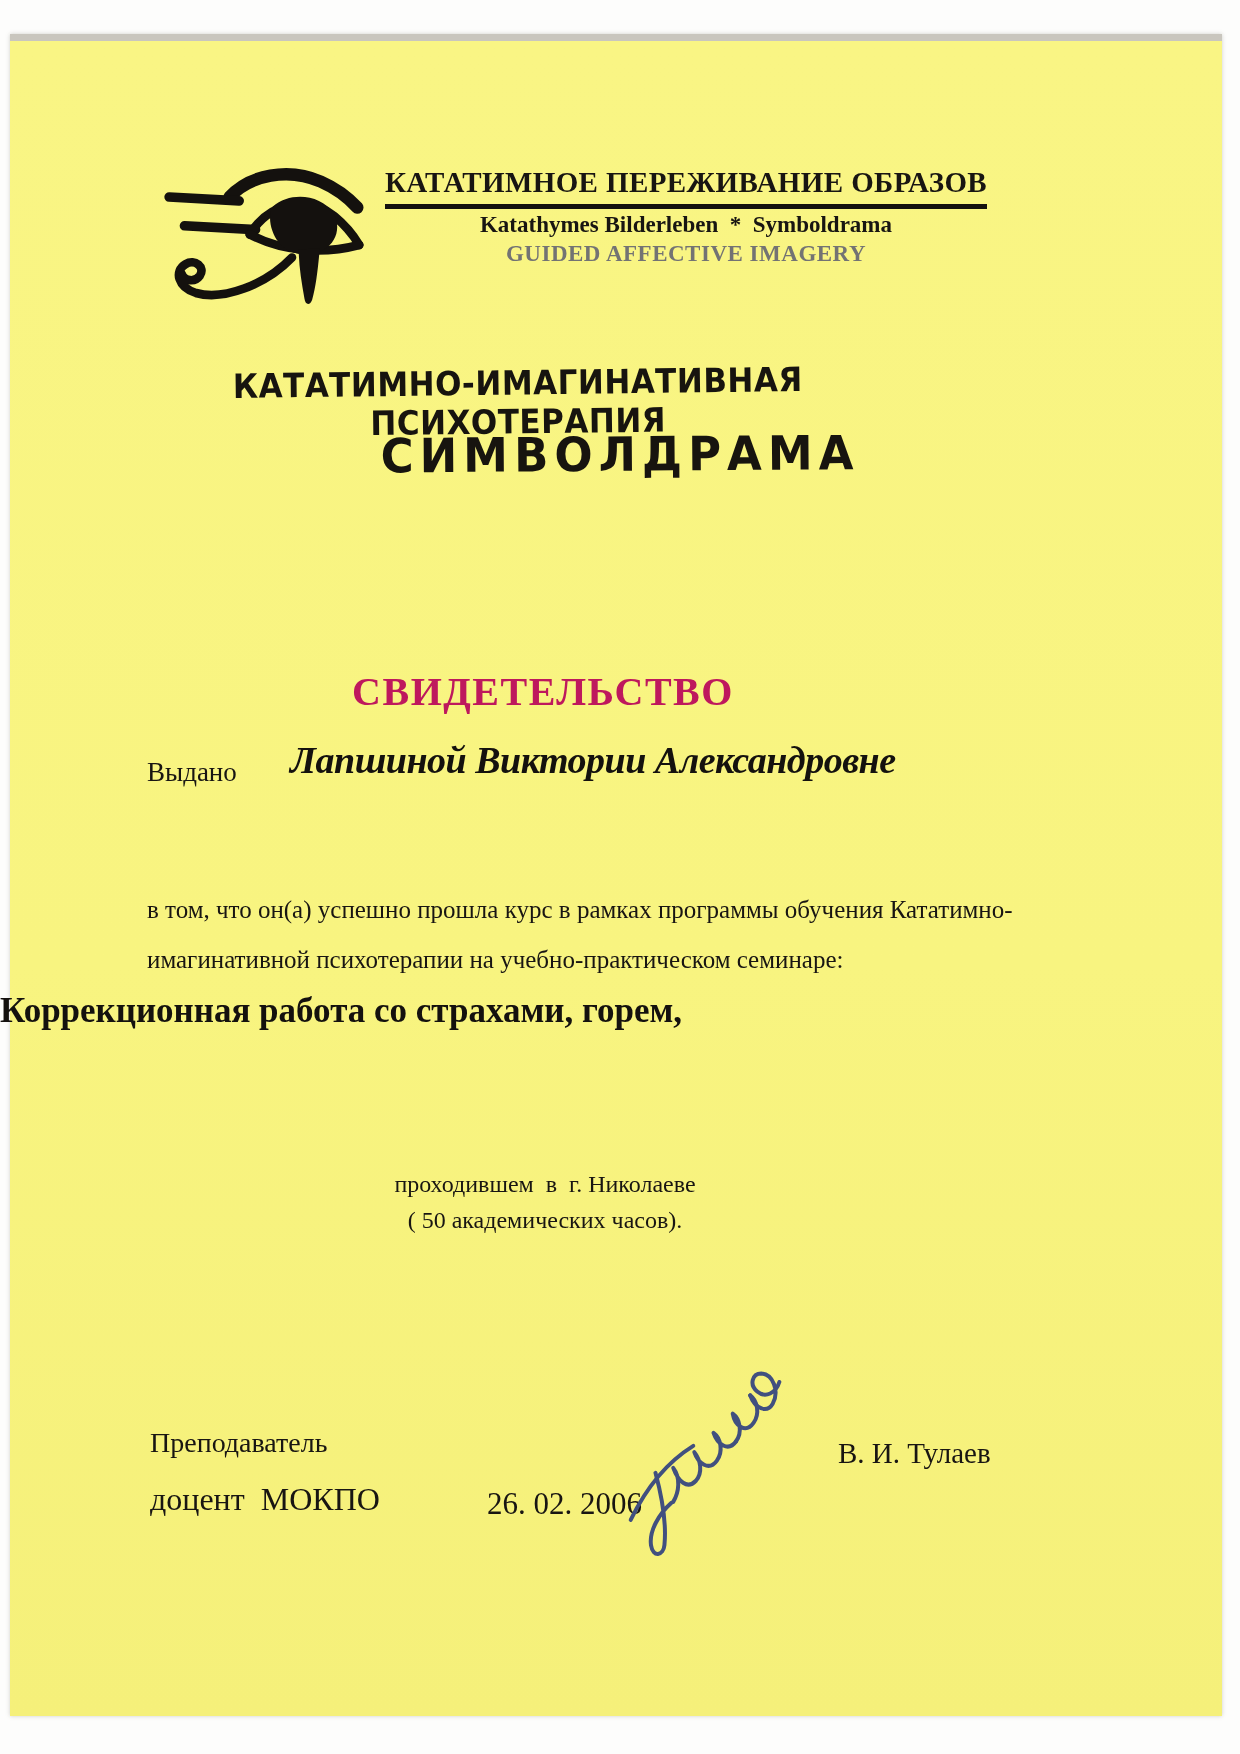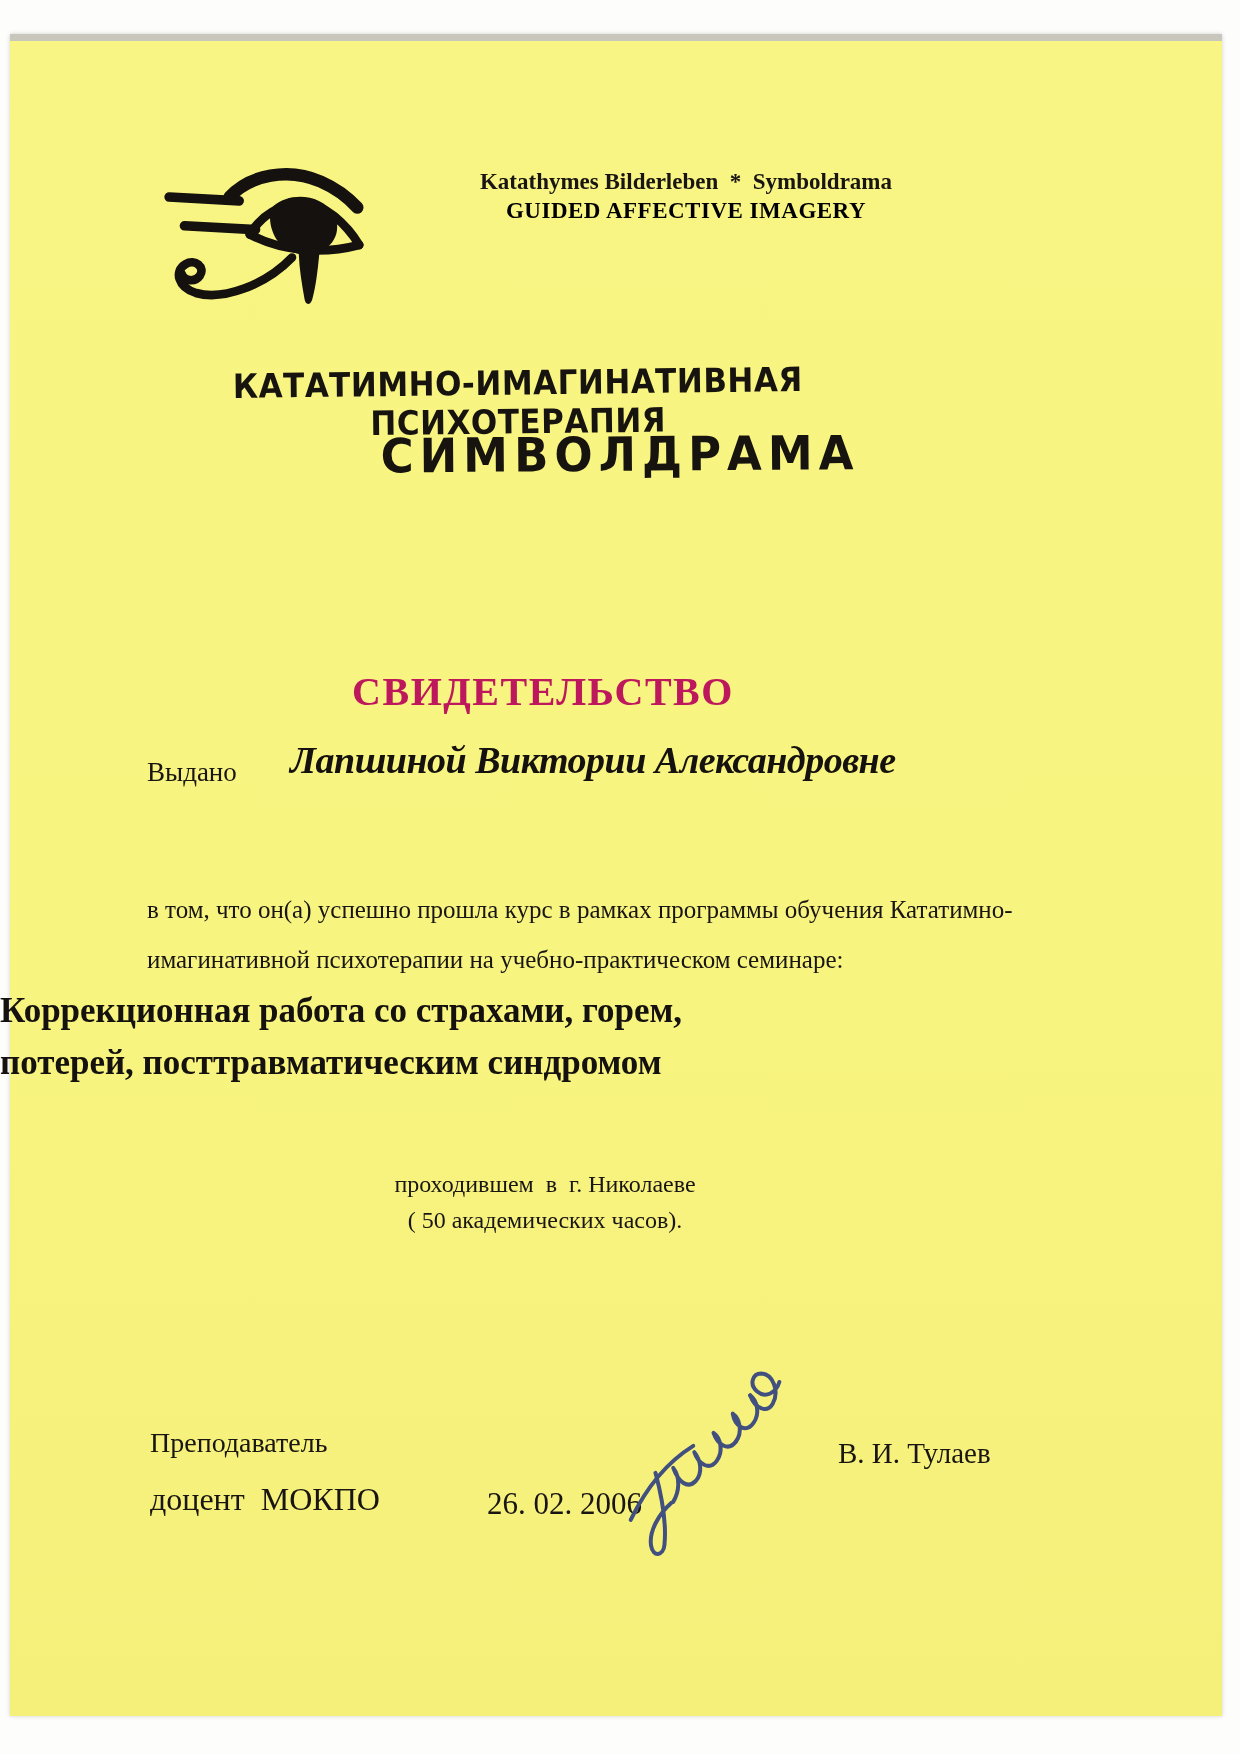--- a/index.html
+++ b/index.html
@@ -36,21 +36,21 @@
   }
   .header-title {
     display:inline-block;
     font-size:29px; font-weight:bold;
     letter-spacing:.4px;
     color:#181512;
     padding-bottom:5px;
     border-bottom:5px solid #14110e;
   }
   .header-sub1 { margin-top:3px;  font-size:23px; font-weight:bold; color:#181512; }
-  .header-sub2 { margin-top:3px;  font-size:23px; font-weight:bold; color:#000000; letter-spacing:.5px; }
+  .header-sub2 { margin-top:3px;  font-size:23px; font-weight:bold; color:#737373; letter-spacing:.5px; }
 
   
   .hand {
     font-family:"DejaVu Sans","Liberation Sans",sans-serif;
     font-weight:bold; color:#17140f;
   }
   .brand1 {
     left:138px; top:366px; width:760px;
     text-align:center; font-size:31px; letter-spacing:.5px;
     transform:rotate(-.7deg) scaleY(1.08);
@@ -113,39 +113,39 @@
     <path d="M22,50 L95,54" stroke-width="10"></path>
     <path d="M38,80 L112,84" stroke-width="10"></path>
     <path d="M106,89 C126,56 166,47 194,70 C205,79 214,90 220,100" stroke-width="9"></path>
     <path d="M106,89 C140,107 182,110 220,100" stroke-width="9"></path>
     <path d="M130,60 C148,44 180,47 193,67 C201,80 197,97 183,105 C166,114 145,110 136,97 C128,87 124,70 130,60 Z" fill="#14110e" stroke="none"></path>
     <path d="M157,105 L179,103 C177,125 175,143 171,157 C169,163 164,163 163,156 C160,139 157,121 157,105 Z" fill="#14110e" stroke="none"></path>
     <path d="M150,113 C122,142 78,158 50,150 C31,144 27,127 39,120 C49,114 60,123 54,132 C49,139 38,138 35,130" stroke-width="9"></path>
   </svg>
 
   <div class="abs header-text">
+    <div class="header-title">КАТАТИМНОЕ ПЕРЕЖИВАНИЕ ОБРАЗОВ</div>
     <div class="header-sub1 pre">Katathymes Bilderleben  *  Symboldrama</div>
     <div class="header-sub2">GUIDED AFFECTIVE IMAGERY</div>
   </div>
 
   <div class="abs brand1 hand">КАТАТИМНО-ИМАГИНАТИВНАЯ ПСИХОТЕРАПИЯ</div>
   <div class="abs brand2 hand">СИМВОЛДРАМА</div>
 
   <div class="abs cert-title">СВИДЕТЕЛЬСТВО</div>
   <div class="abs issued-label">Выдано</div>
   <div class="abs recipient">Лапшиной Виктории Александровне</div>
 
   <div class="abs body-text">
     <div class="line">в том, что он(а) успешно прошла курс в рамках программы обучения Кататимно-</div>
     <div class="line">имагинативной психотерапии на учебно-практическом семинаре:</div>
   </div>
 
   <div class="abs course-title">
     <div>Коррекционная работа со страхами, горем,</div>
-    <div>потерей, посттравматическим синдромом</div>
   </div>
 
   <div class="abs venue">
     <div class="pre">проходившем  в  г. Николаеве</div>
     <div class="pre">( 50 академических часов).</div>
   </div>
 
   <div class="abs role1">Преподаватель</div>
   <div class="abs role2 pre">доцент  МОКПО</div>
   <div class="abs date pre">26. 02. 2006</div>

